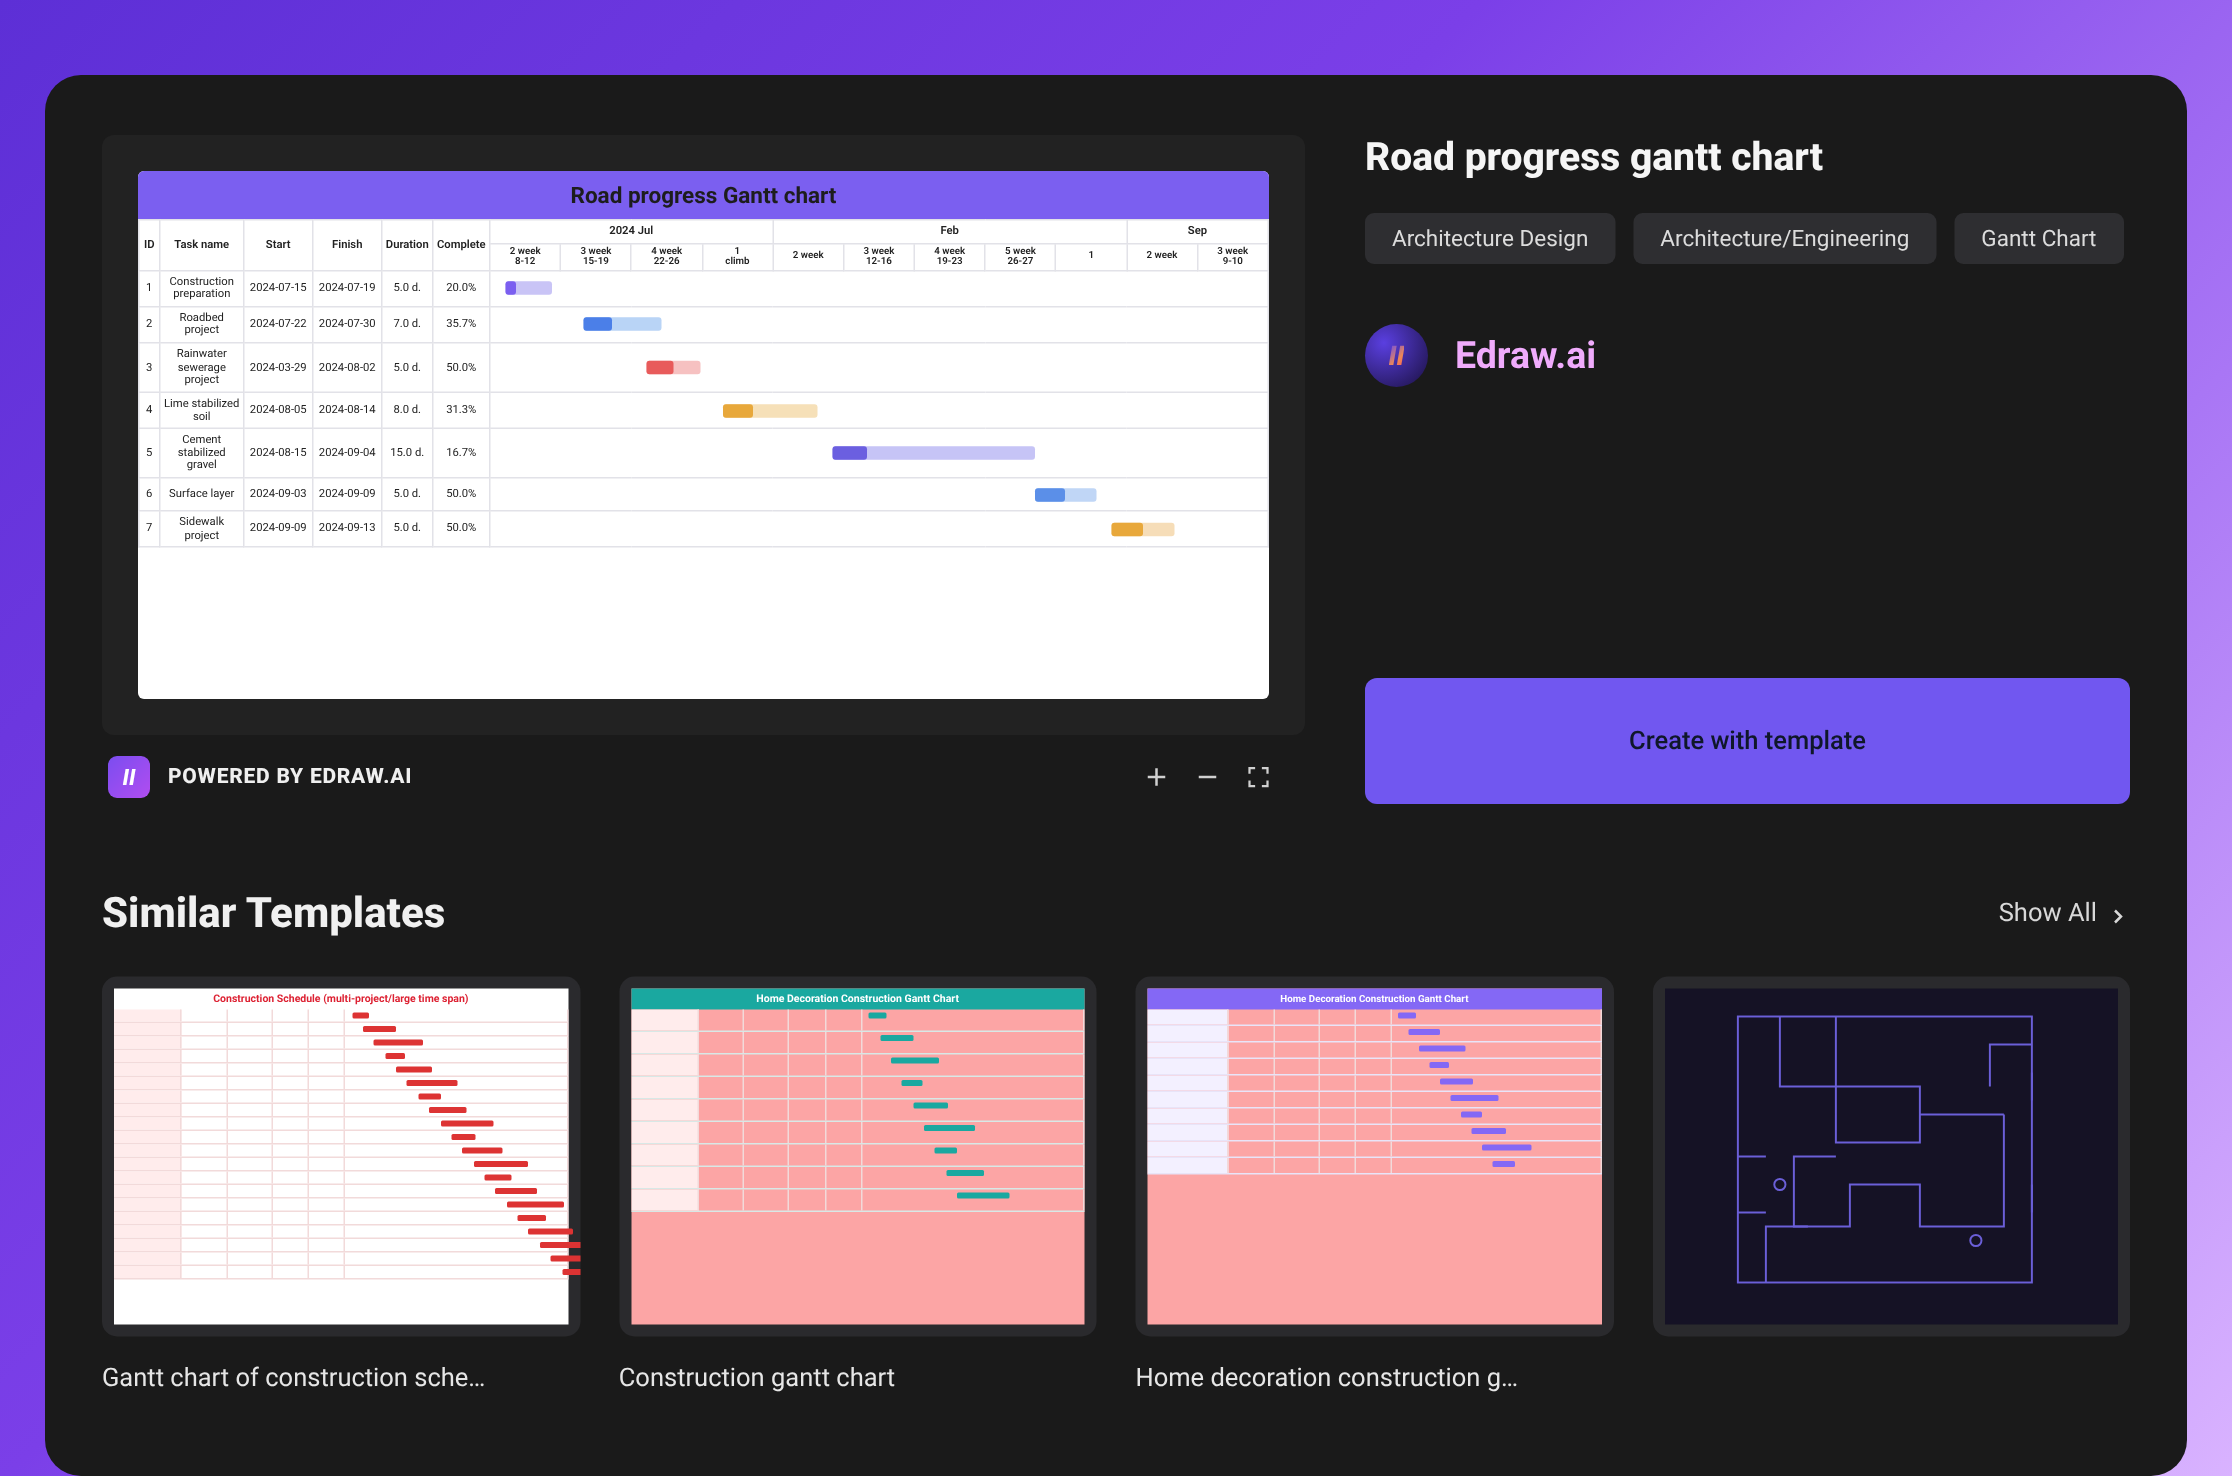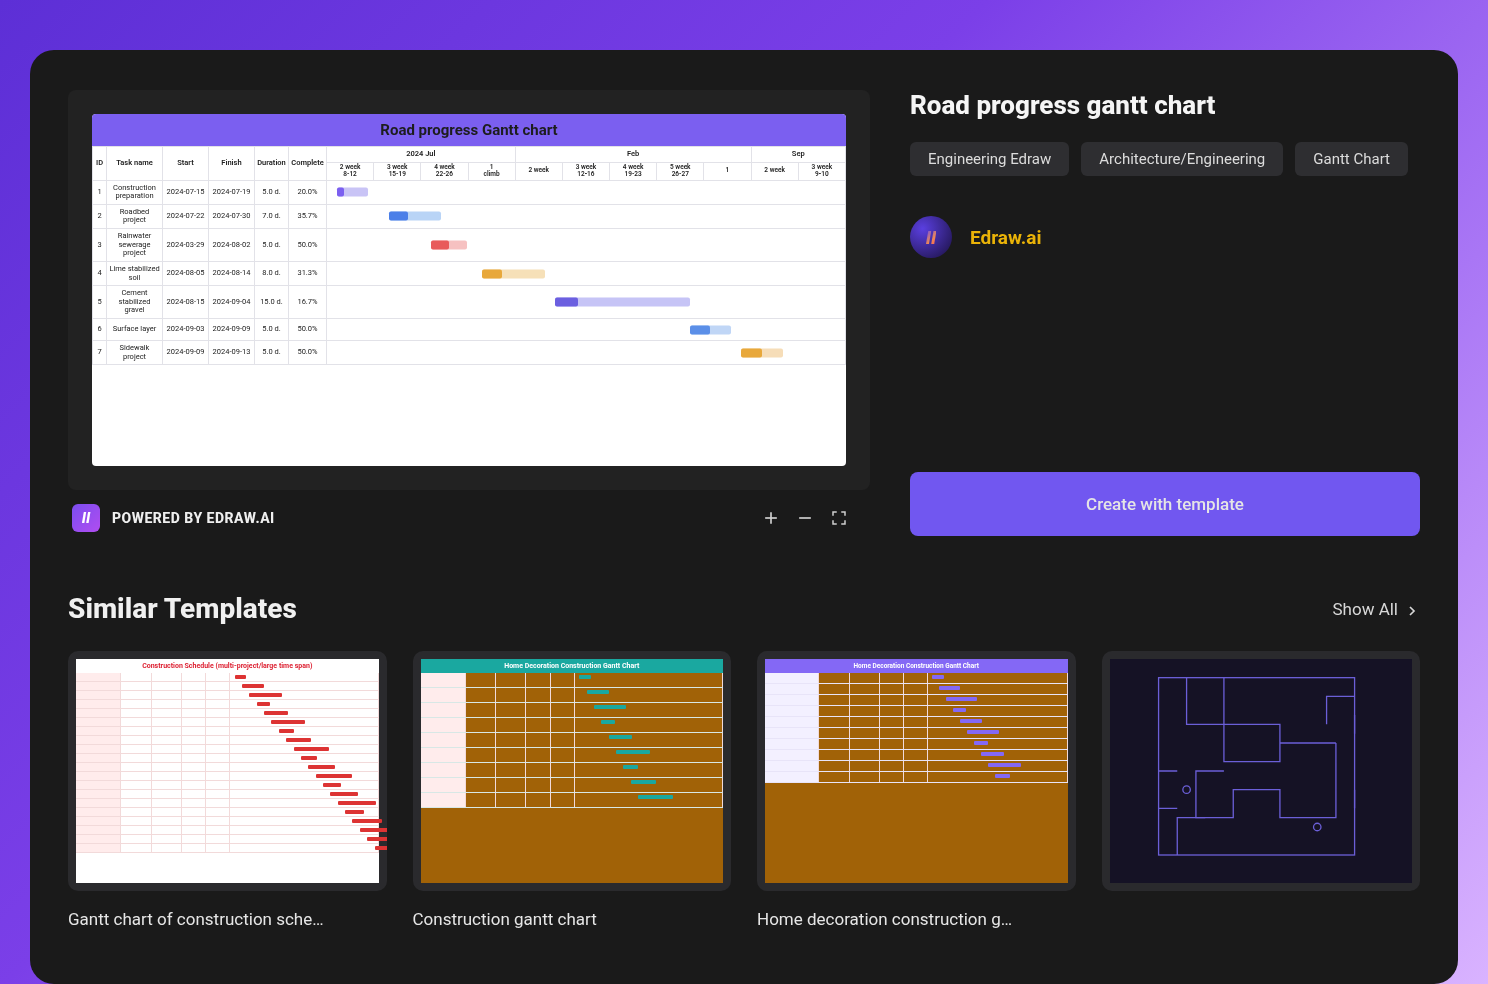--- a/index.html
+++ b/index.html
@@ -115,28 +115,28 @@
 .author-logo {
   width: 42px; height: 42px; border-radius: 50%;
   background: radial-gradient(circle at 30% 30%, #5a3fe0, #1a1040);
   display: flex; align-items: center; justify-content: center;
 }
 .author-logo-inner {
   font-style: italic; font-weight: 900; font-size: 18px;
   background: linear-gradient(135deg, #54f 0%, #e85 60%, #f55 100%);
   -webkit-background-clip: text; background-clip: text; color: transparent;
 }
-.author-name { font-size: 19px; font-weight: 700; color: #eab308; }
+.author-name { font-size: 25px; font-weight: 700; color: #f0abfc; }
 .info-spacer { flex: 1; }
 .create-btn {
   background: #7157f0;
-  color: #e5e5e5;
+  color: #0f172a;
   font-size: 17px;
   font-weight: 500;
-  padding: 22px;
+  padding: 32px;
   text-align: center;
   border-radius: 8px;
   cursor: pointer;
   margin-top: 24px;
 }
 .similar-header {
   display: flex;
   align-items: center;
   justify-content: space-between;
   margin-top: 56px;
@@ -159,21 +159,21 @@
 .card-title {
   color: #e6e6e6;
   font-size: 17px;
   margin-top: 18px;
   white-space: nowrap;
   overflow: hidden;
   text-overflow: ellipsis;
 }
 
 .mini {
-  width: 100%; height: 100%; background: #a16207; font-size: 5px; color: #333;
+  width: 100%; height: 100%; background: #fca5a5; font-size: 5px; color: #333;
   display: flex; flex-direction: column;
 }
 .mini-red { background: #fff; }
 .mini-red .m-title { color: #d23; text-align: center; font-size: 7px; padding: 3px; font-weight: 700; }
 .mini-row { display: flex; border-bottom: 1px solid #f2dada; height: 9px; }
 .mini-row > div { border-right: 1px solid #f2dada; }
 .mc1 { width: 15%; background:#ffecec; } .mc2 { width:10%; } .mc3{width:10%;} .mc4{width:8%;} .mc5{width:8%;}
 .mc-bar { flex:1; position:relative; }
 .mc-bar span{ position:absolute; height:4px; top:2px; background:#d33; border-radius:1px;}
 .mini-teal .m-title { background:#1aa8a0; color:#fff; text-align:center; font-size:7px; padding:3px; font-weight:700;}
@@ -338,21 +338,21 @@
           <svg viewBox="0 0 24 24" width="18" height="18" stroke="currentColor" stroke-width="2" fill="none">
               <path d="M4 9V4h5M20 9V4h-5M4 15v5h5M20 15v5h-5"></path>
             </svg>
         </div>
       </div>
     </div>
 
     <div class="info-col">
       <div class="page-title">Road progress gantt chart</div>
       <div class="tags" id="tags">
-          <div class="tag">Engineering Edraw</div>
+          <div class="tag">Architecture Design</div>
           <div class="tag">Architecture/Engineering</div>
           <div class="tag">Gantt Chart</div>
         </div>
       <div class="author-row">
         <div class="author-logo">
             <span class="author-logo-inner">II</span>
           </div>
         <div class="author-name">Edraw.ai</div>
       </div>
       <div class="info-spacer"></div>

